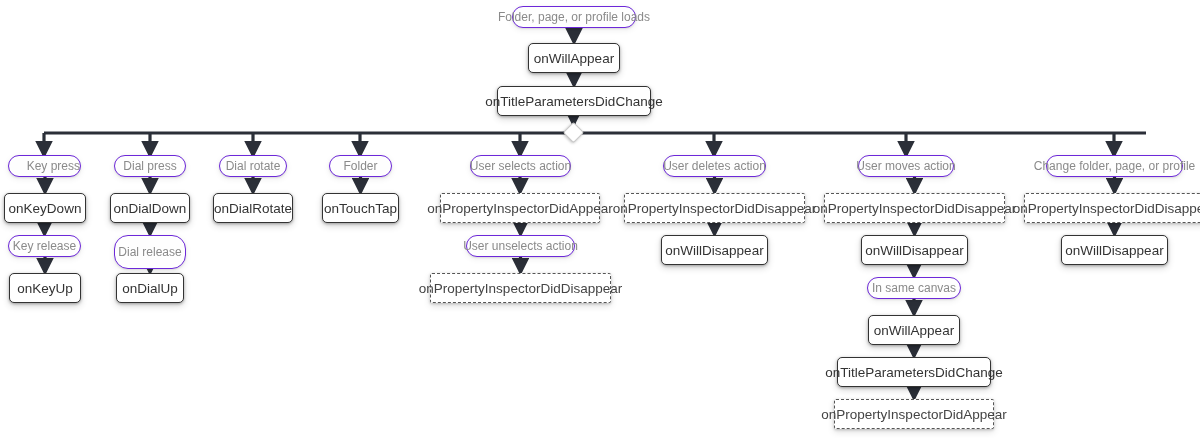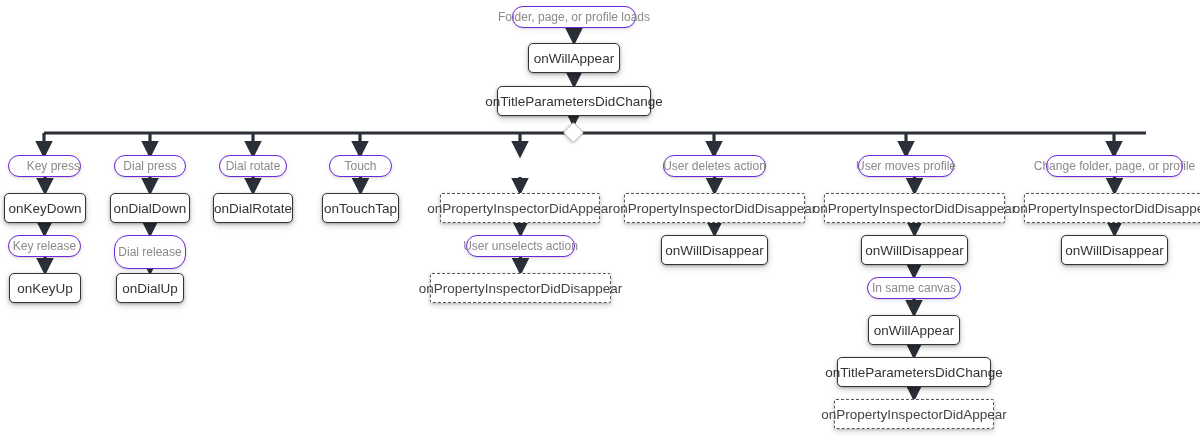--- a/index.html
+++ b/index.html
@@ -154,45 +154,48 @@
     <div class="node box" style="left: 116px; top: 273px; width: 68px; height: 30px;">
       <span>onDialUp</span>
     </div>
     <div class="node pill" style="left: 219px; top: 155px; width: 68px; height: 22px;">
       <span>Dial rotate</span>
     </div>
     <div class="node box" style="left: 213px; top: 193px; width: 80px; height: 30px;">
       <span>onDialRotate</span>
     </div>
     <div class="node pill" style="left: 329px; top: 155px; width: 63px; height: 22px;">
-      <span>Touch</span>
+      <span>Folder</span>
     </div>
     <div class="node box" style="left: 322px; top: 193px; width: 77px; height: 30px;">
       <span>onTouchTap</span>
     </div>
+    <div class="node pill" style="left: 470px; top: 155px; width: 101px; height: 22px;">
+      <span>User selects action</span>
+    </div>
     <div class="node box dashed" style="left: 440px; top: 193px; width: 160px; height: 30px;">
       <span>onPropertyInspectorDidAppear</span>
     </div>
     <div class="node pill" style="left: 466px; top: 235px; width: 109px; height: 22px;">
       <span>User unselects action</span>
     </div>
     <div class="node box dashed" style="left: 430px; top: 273px; width: 181px; height: 30px;">
       <span>onPropertyInspectorDidDisappear</span>
     </div>
     <div class="node pill" style="left: 663px; top: 155px; width: 103px; height: 22px;">
       <span>User deletes action</span>
     </div>
     <div class="node box dashed" style="left: 624px; top: 193px; width: 181px; height: 30px;">
       <span>onPropertyInspectorDidDisappear</span>
     </div>
     <div class="node box" style="left: 661px; top: 235px; width: 107px; height: 30px;">
       <span>onWillDisappear</span>
     </div>
     <div class="node pill" style="left: 858px; top: 155px; width: 96px; height: 22px;">
-      <span>User moves profile</span>
+      <span>User moves action</span>
     </div>
     <div class="node box dashed" style="left: 824px; top: 193px; width: 181px; height: 30px;">
       <span>onPropertyInspectorDidDisappear</span>
     </div>
     <div class="node box" style="left: 861px; top: 235px; width: 107px; height: 30px;">
       <span>onWillDisappear</span>
     </div>
     <div class="node pill" style="left: 867px; top: 277px; width: 94px; height: 22px;">
       <span>In same canvas</span>
     </div>

